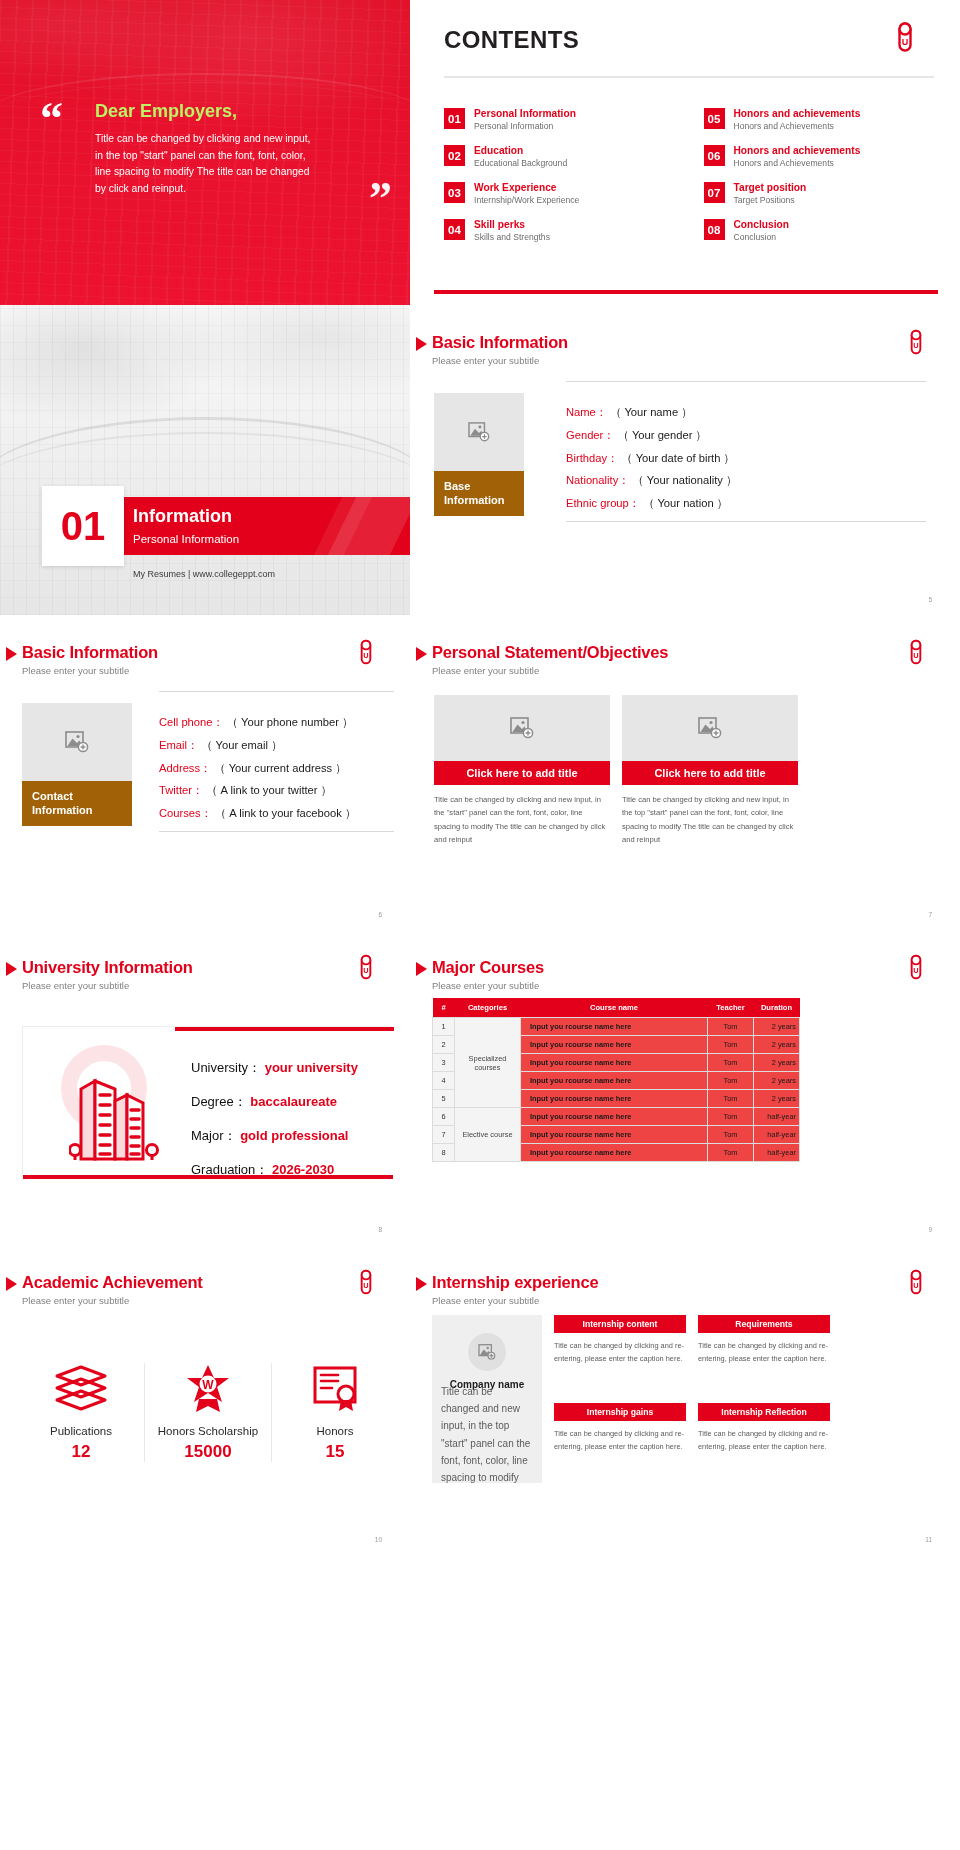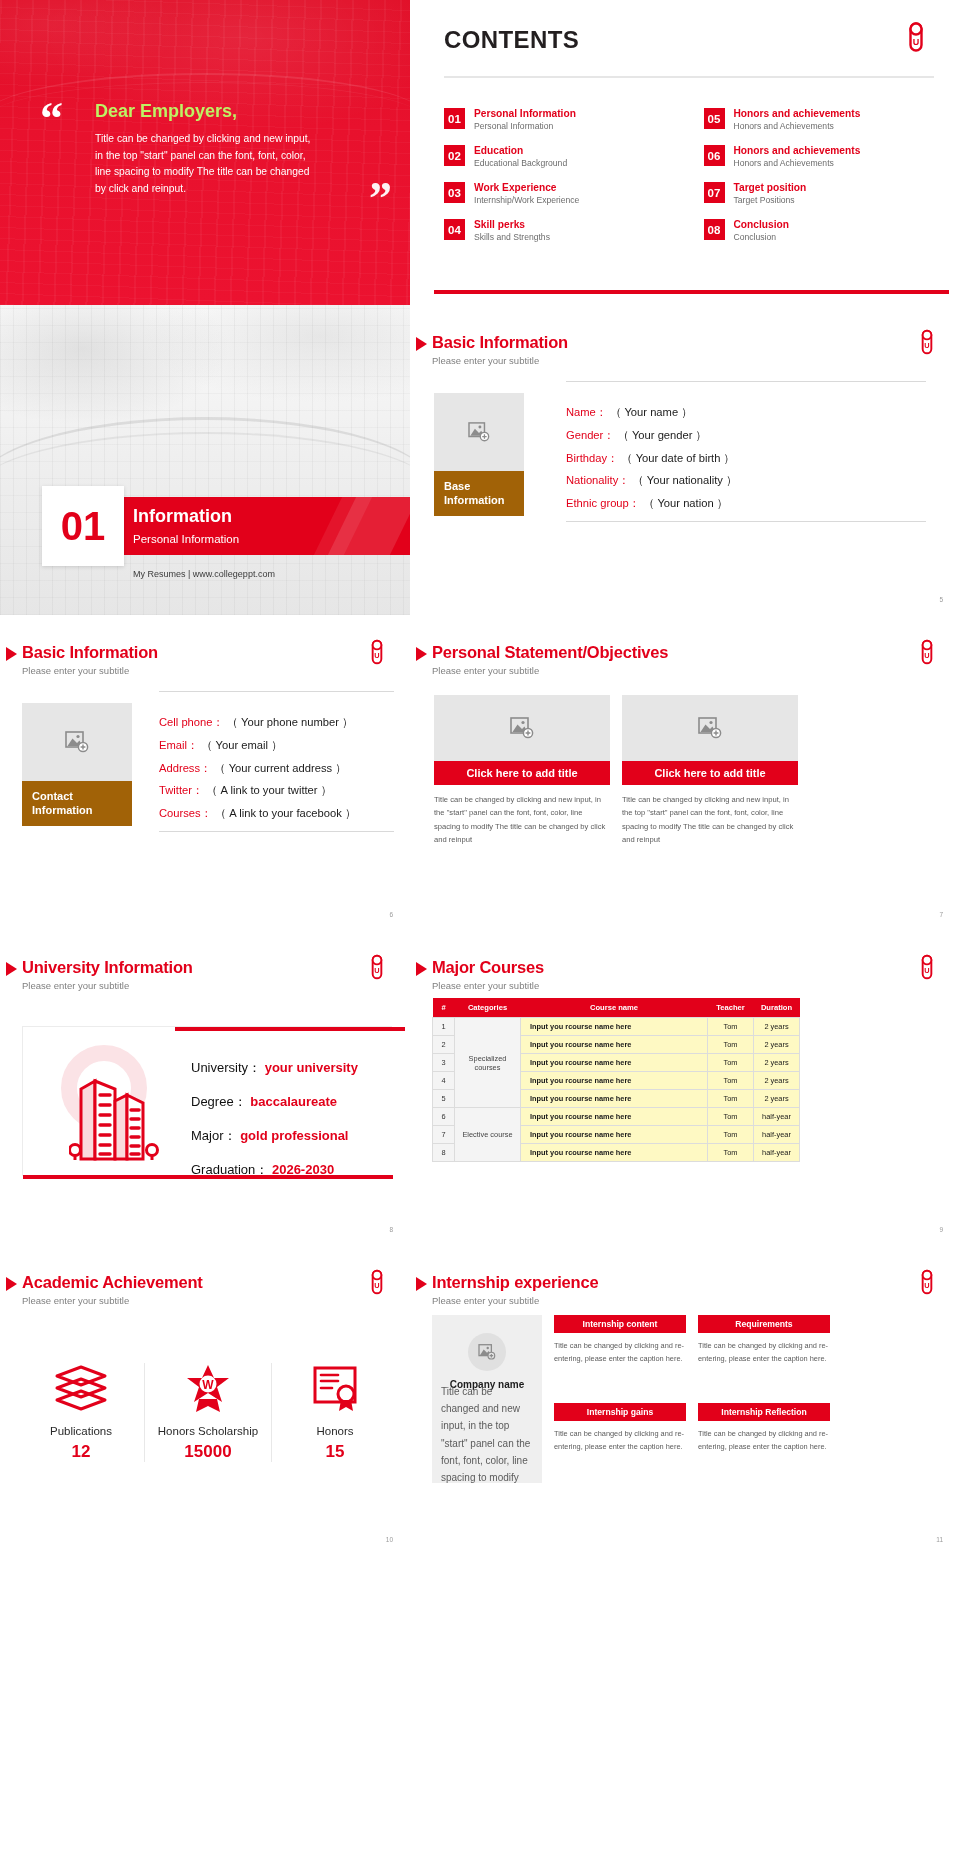--- a/index.html
+++ b/index.html
@@ -15,21 +15,21 @@
     grid-template-columns: 410px 550px;
     grid-template-rows: 305px 310px 315px 315px 310px 295px;
     column-gap:0px; row-gap:0px;
     background:#ffffff;
   }
   .slide {
     position:relative;
     background:#ffffff;
     overflow:hidden;
   }
-  .slide.pad { padding: 8px 5px 5px 4px; }
+  .slide.pad { padding: 8px 16px 5px 4px; }
   .inner {
     position:relative;
     width:100%; height:100%;
     background:#fff;
     overflow:hidden;
   }
   
   .sl-head { position:absolute; left:18px; top:20px; }
   .sl-head .arrow {
     position:absolute; left:-16px; top:4px;
@@ -150,26 +150,26 @@
   .uni-topbar { position:absolute; left:152px; top:0; width:240px; height:4px; background:#e2001a; }
   .uni-botbar { position:absolute; left:0; top:148px; width:370px; height:4px; background:#e2001a; }
   .uni-ring { position:absolute; left:38px; top:18px; width:86px; height:86px; border-radius:50%; border:16px solid #fbe3e6; }
   .uni-lines { position:absolute; left:168px; top:32px; }
   .u-row { font-size:13px; color:#111; margin-bottom:16px; white-space:nowrap; }
   .u-row b { color:#e2001a; }
 
   
   .tbl { position:absolute; left:18px; top:60px; width:368px; border-collapse:collapse; font-size:7.4px; }
   .tbl th { background:#e2001a; color:#fff; font-weight:bold; padding:5px 2px; font-size:7.6px; }
-  .tbl td { border:1px solid #dcdcdc; padding:4px 3px; color:#1a1a1a; background:#fef9c3; }
+  .tbl td { border:1px solid #dcdcdc; padding:4px 3px; color:#1a1a1a; background:#ef4444; }
   .tbl td.idx { text-align:center; width:22px; background:#f4f4f4; color:#333;}
   .tbl td.cat { text-align:center; width:66px; background:#f4f4f4; color:#444; }
   .tbl td.nm  { font-weight:bold; padding-left:9px; }
   .tbl td.tc  { text-align:center; width:46px; }
-  .tbl td.du  { text-align:center; width:46px; }
+  .tbl td.du  { text-align:right; width:46px; }
 
   
   .ach { position:absolute; left:14px; top:110px; width:380px; display:flex; }
   .ach-c { flex:1; text-align:center; position:relative; }
   .ach-c + .ach-c { border-left:1px solid #e8e8e8; }
   .ach-lbl { font-size:11.5px; color:#2a2a2a; margin-top:12px; }
   .ach-val { font-size:17px; color:#e2001a; font-weight:bold; margin-top:5px; }
 
   
   .int-left { position:absolute; left:18px; top:62px; width:110px; height:168px; background:#efefef; }

